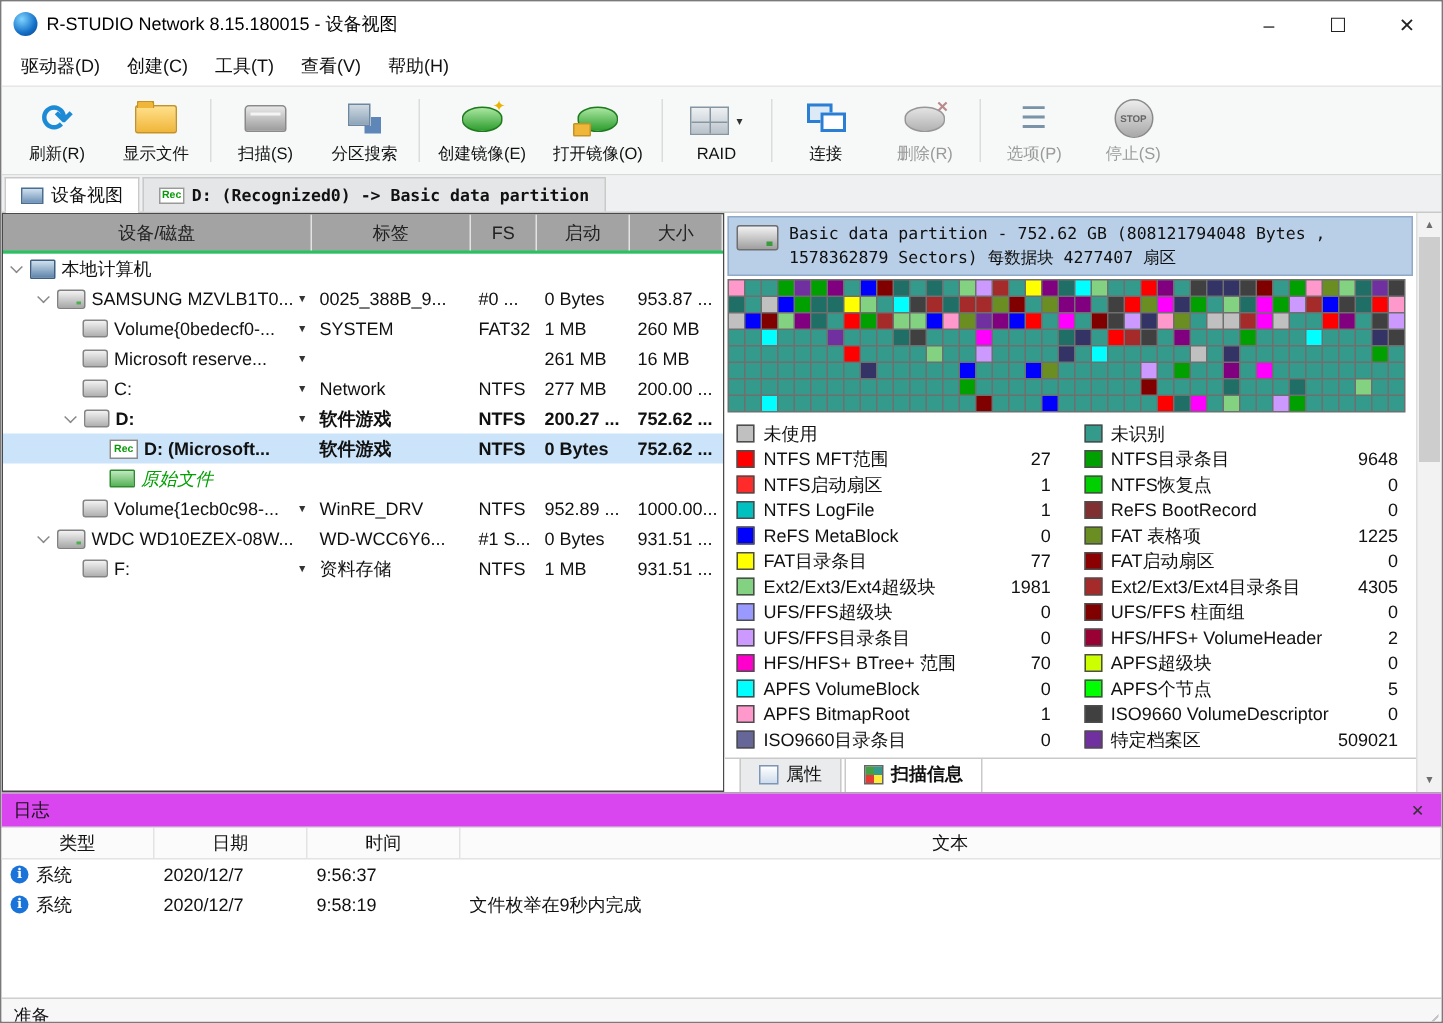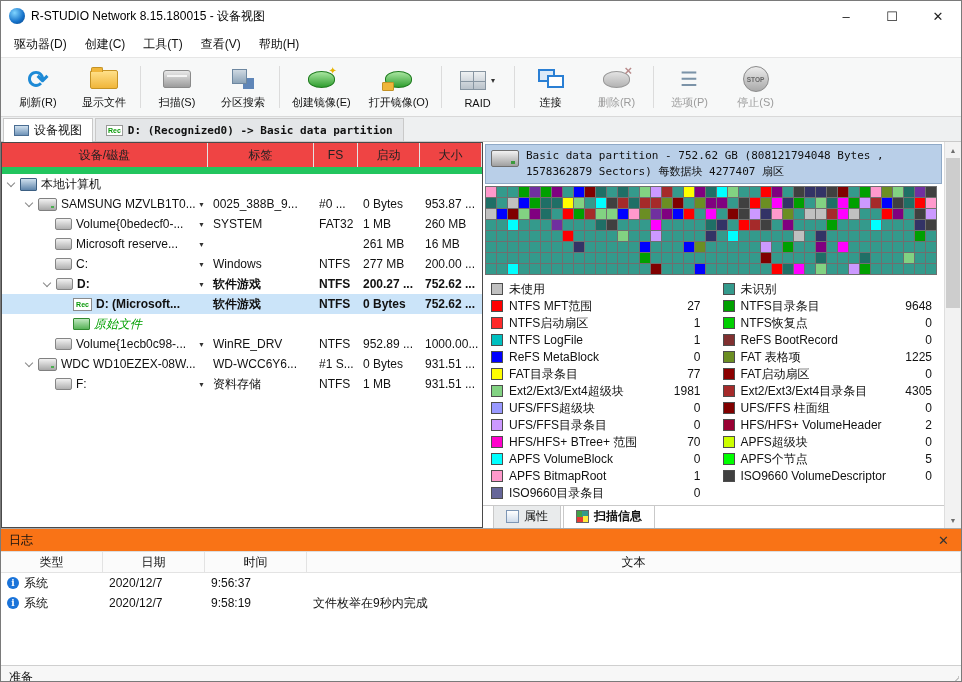--- a/index.html
+++ b/index.html
@@ -49,21 +49,21 @@
   .tabbar{height:24px;flex:none;background:#eef0f1;display:flex;align-items:flex-end;padding-left:2px;border-bottom:1px solid #c9c9c9;}
   .tab{display:flex;align-items:center;gap:5px;height:22px;padding:0 10px;border:1px solid #c9c9c9;border-bottom:none;background:#e4e6e8;margin-right:2px;white-space:nowrap;}
   .tab.active{background:#fff;position:relative;}
   .tab.active::after{content:'';position:absolute;left:0;right:0;bottom:-1px;height:1px;background:#fff;}
   .tab-mono{font-family:"DejaVu Sans Mono",monospace;font-weight:bold;font-size:11px;}
   .ti-dev{width:13px;height:9px;background:linear-gradient(#cfe0ee,#6f93b8);border:1px solid #4a6d92;}
   .ti-rec{font-size:7px;color:#0a9a0a;border:1px solid #999;background:#fff;padding:0 1px;line-height:9px;font-weight:bold;}
   
   .main{height:386px;flex:none;display:flex;background:#fff;}
   .left-panel{width:482px;flex:none;box-sizing:border-box;border:1px solid #4a4a4a;background:#fff;overflow:hidden;display:flex;flex-direction:column;}
-  .tree-header{display:grid;grid-template-columns:206px 106px 44px 62px 1fr;height:24px;flex:none;background:#ef4444;border-bottom:7px solid #22c55e;align-items:center;}
+  .tree-header{display:grid;grid-template-columns:206px 106px 44px 62px 1fr;height:24px;flex:none;background:#a3a3a3;border-bottom:2px solid #22c55e;align-items:center;}
   .tree-header .hcell{text-align:center;border-right:1px solid #e3e3e3;height:100%;display:flex;align-items:center;justify-content:center;color:#222;}
   .trow{display:grid;grid-template-columns:206px 106px 44px 62px 1fr;height:20px;align-items:center;}
   .trow.sel{background:#cbe4f9;}
   .trow.bold{font-weight:bold;}
   .tcell{overflow:hidden;white-space:nowrap;text-overflow:clip;padding-left:5px;}
   .namecell{display:flex;align-items:center;overflow:hidden;white-space:nowrap;}
   .chev{width:5px;height:5px;border-right:1px solid #888;border-bottom:1px solid #888;transform:rotate(45deg);margin:-2px 6px 0 0;flex:none;}
   .chev-slot{width:11px;flex:none;}
   .dropdown-arrow{margin-left:auto;font-size:7px;color:#333;padding-right:3px;flex:none;}
   .green-row{color:#00a000;font-style:italic;}
@@ -92,21 +92,21 @@
   .rtab.active{background:#fff;font-weight:bold;}
   .rt-ic-props{width:11px;height:11px;background:linear-gradient(#fff,#cfdcec);border:1px solid #7d96b5;}
   .rt-ic-scan{width:11px;height:11px;background:conic-gradient(#349a8c 0 25%,#ffeb3b 0 50%,#e53935 0 75%,#43a047 0);border:1px solid #666;}
   
   .vscroll{width:16px;flex:none;background:#f2f2f2;border-left:1px solid #dedede;display:flex;flex-direction:column;align-items:center;}
   .sc-arrow{height:16px;display:flex;align-items:center;justify-content:center;font-size:7px;color:#6d6d6d;width:100%;}
   .sc-track{flex:1;width:100%;position:relative;}
   .sc-thumb{position:absolute;top:0;left:1px;right:1px;height:150px;background:#cdcdcd;}
   
   .log-panel{height:136px;flex:none;border-top:1px solid #a9a9a9;display:flex;flex-direction:column;background:#fff;}
-  .log-title{height:22px;flex:none;background:#f97316;display:flex;align-items:center;padding:0 8px;border-bottom:1px solid #ddd;}
+  .log-title{height:22px;flex:none;background:#d946ef;display:flex;align-items:center;padding:0 8px;border-bottom:1px solid #ddd;font-family:Liberation Mono, monospace;}
   .log-close{margin-left:auto;font-size:13px;color:#333;padding:0 4px;}
   .log-header{display:grid;grid-template-columns:102px 102px 102px 1fr;height:20px;flex:none;background:#fbfbfb;border-bottom:1px solid #e3e3e3;align-items:center;}
   .log-header .hcell{text-align:center;border-right:1px solid #e3e3e3;height:100%;display:flex;align-items:center;justify-content:center;}
   .log-row{display:grid;grid-template-columns:102px 102px 102px 1fr;height:20px;align-items:center;}
   .log-cell{padding-left:6px;overflow:hidden;white-space:nowrap;display:flex;align-items:center;gap:5px;}
   .info-ic{width:12px;height:12px;border-radius:50%;background:#1a73d9;color:#fff;font-size:9px;font-weight:bold;display:flex;align-items:center;justify-content:center;font-family:"DejaVu Serif",serif;flex:none;}
   
   .statusbar{height:22px;flex:none;border-top:1px solid #cfcfcf;background:#f7f7f7;display:flex;align-items:center;padding:0 8px;position:relative;}
   .grip{position:absolute;right:2px;bottom:2px;width:10px;height:10px;background:
     linear-gradient(135deg,transparent 50%,#c4c4c4 50% 60%,transparent 60% 75%,#c4c4c4 75% 85%,transparent 85%);}
@@ -278,21 +278,21 @@
             <div class="tcell">261 MB</div>
             <div class="tcell">16 MB</div>
           </div>
           <div class="trow">
             <div class="namecell" style="padding-left: 42px;">
               <span class="chev-slot"></span>
               <span class="ic ic-volume"></span>
               <span>C:</span>
               <span class="dropdown-arrow">▼</span>
             </div>
-            <div class="tcell">Windows</div>
+            <div class="tcell">Network</div>
             <div class="tcell">NTFS</div>
             <div class="tcell">277 MB</div>
             <div class="tcell">200.00 ...</div>
           </div>
           <div class="trow bold">
             <div class="namecell" style="padding-left: 42px;">
               <span class="chev"></span>
               <span class="ic ic-volume"></span>
               <span>D:</span>
               <span class="dropdown-arrow">▼</span>
@@ -818,20 +818,25 @@
             </div>
             <div class="lg-item">
               <span class="lg-sw" style="background: rgb(0, 255, 0);"></span>
               <span>APFS个节点</span>
               <span class="lg-count">5</span>
             </div>
             <div class="lg-item">
               <span class="lg-sw" style="background: rgb(64, 64, 64);"></span>
               <span>ISO9660 VolumeDescriptor</span>
               <span class="lg-count">0</span>
+            </div>
+            <div class="lg-item">
+              <span class="lg-sw" style="background: rgb(112, 48, 160);"></span>
+              <span>特定档案区</span>
+              <span class="lg-count">509021</span>
             </div>
           </div>
       </div>
       <div class="right-tabs">
           <div class="rtab">
             <span class="rt-ic-props"></span>
             <span>属性</span>
           </div>
           <div class="rtab active">
             <span class="rt-ic-scan"></span>

